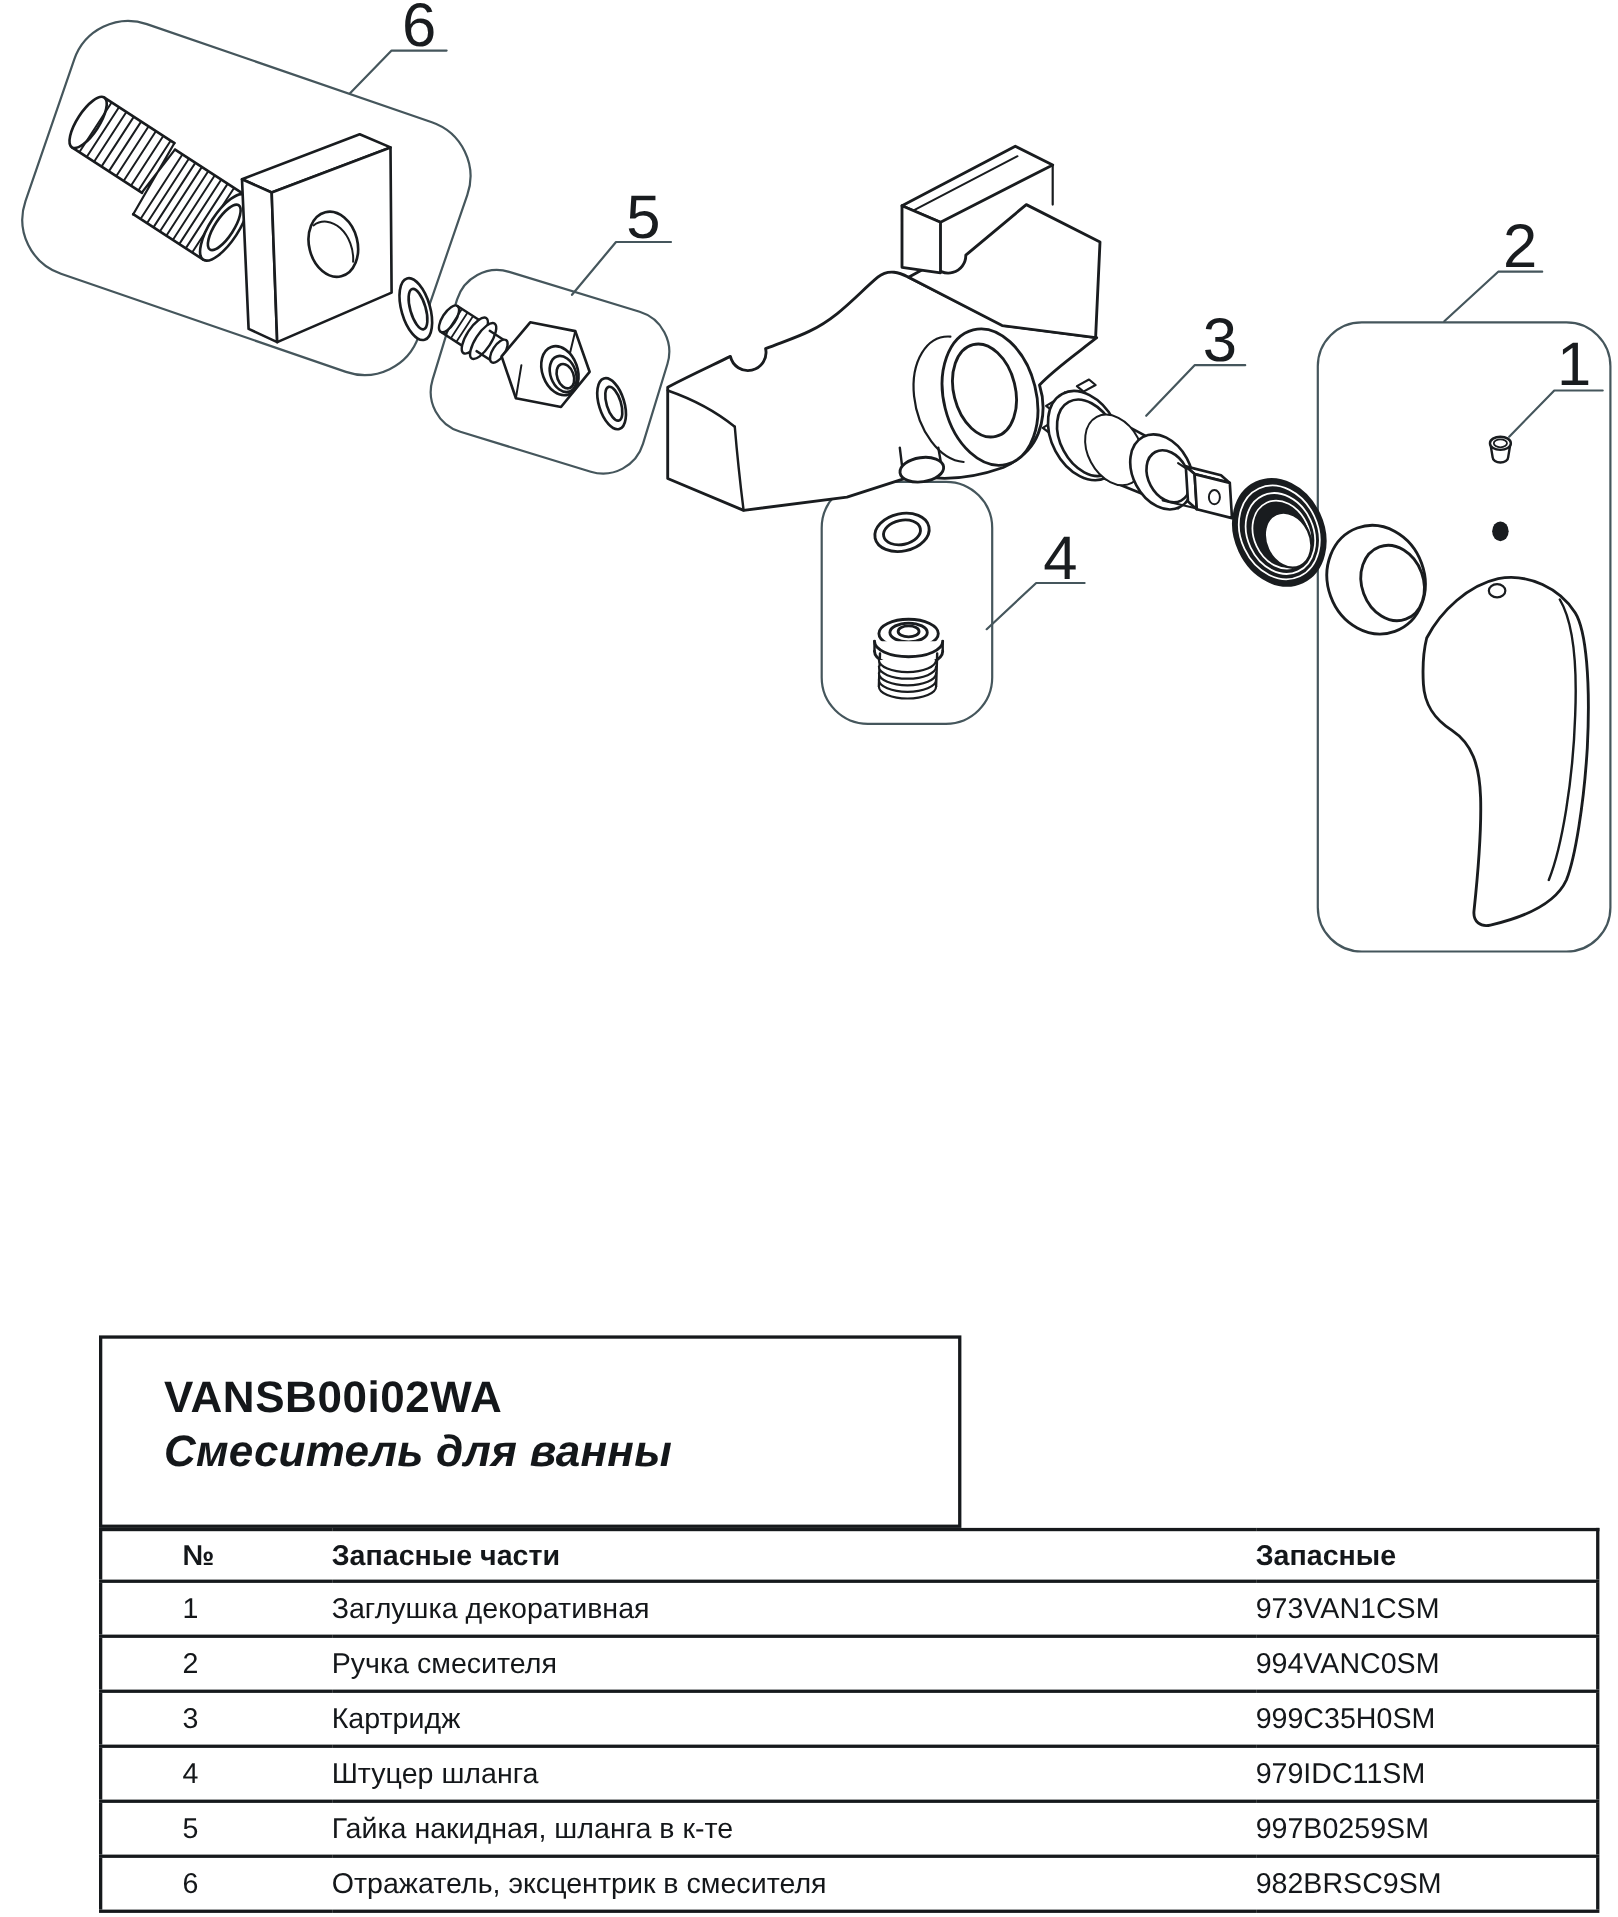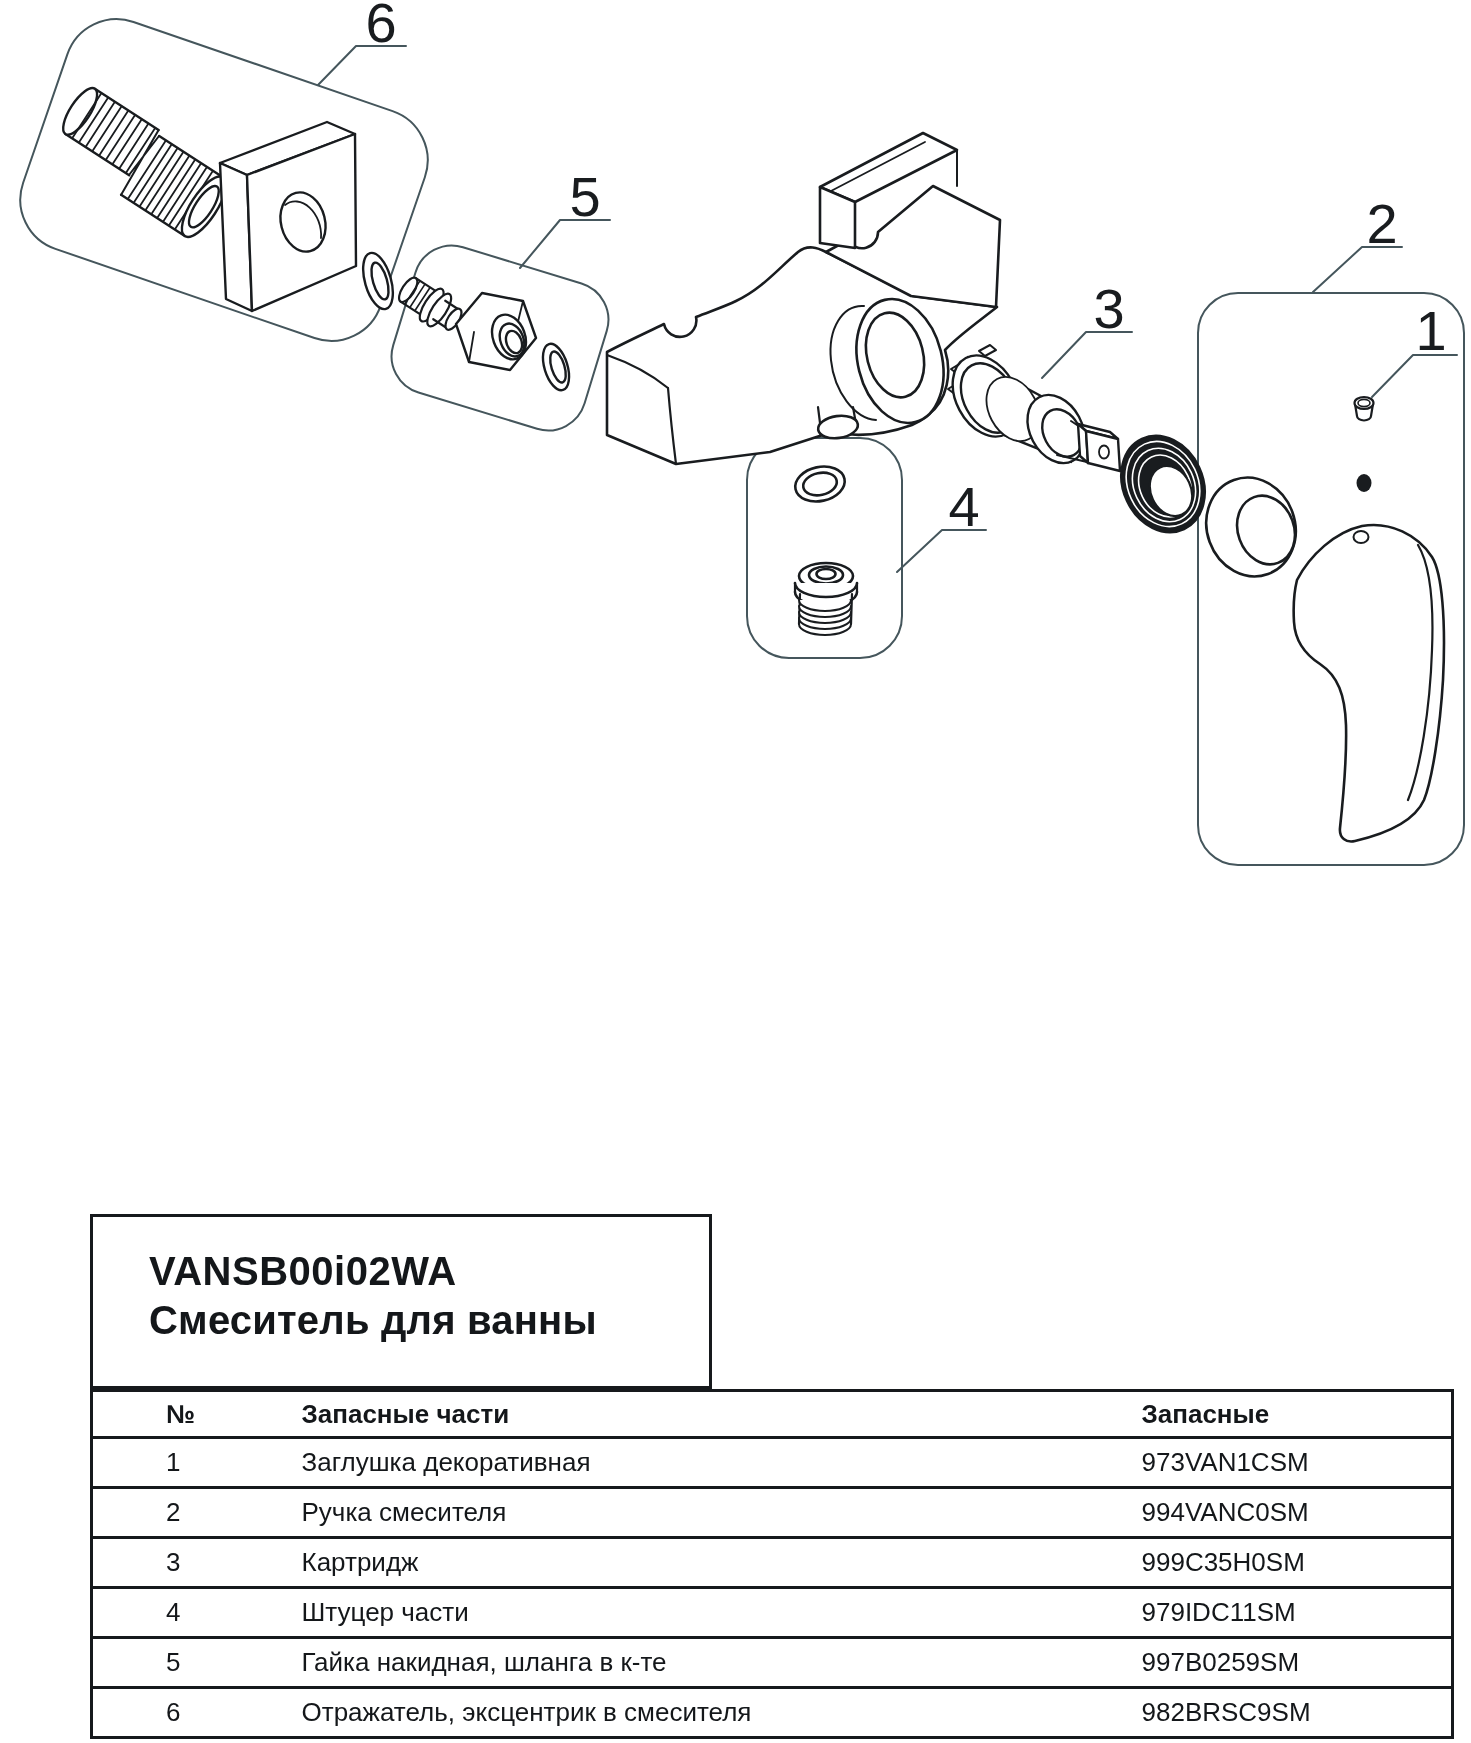--- a/index.html
+++ b/index.html
@@ -1,23 +1,23 @@
 <!DOCTYPE html>
 <html><head>
 <meta charset="utf-8">
 <style>
   html,body{margin:0;padding:0;background:#ffffff;}
   .page{position:relative;width:1471px;height:1743px;background:#ffffff;overflow:hidden;
         font-family:"Liberation Sans", sans-serif;color:#14171a;}
   .diagram-svg{position:absolute;left:0;top:0;}
   
-  .title-box{position:absolute;left:90px;top:1214px;width:622px;height:175px;
+  .title-box{position:absolute;left:90px;top:1214px;width:784px;height:175px;
              border:3px solid #16191c;box-sizing:border-box;padding:30px 0 0 56px;}
   .title-box .model{font-size:40px;font-weight:600;line-height:49px;letter-spacing:0.5px;}
-  .title-box .product{font-size:40px;font-weight:600;line-height:49px;letter-spacing:0.2px;}
+  .title-box .product{font-size:40px;font-weight:600;line-height:49px;letter-spacing:0.2px;font-style:italic;}
   
   .parts-table{position:absolute;left:90px;top:1389px;width:1364px;
                border-collapse:collapse;table-layout:fixed;}
   .parts-table th,.parts-table td{border-bottom:3px solid #16191c;padding:0;margin:0;
                font-size:26px;text-align:left;vertical-align:middle;white-space:nowrap;}
   .parts-table{border:3px solid #16191c;}
   .parts-table thead th{font-weight:700;height:44px;}
   .parts-table tbody td{font-weight:400;height:47px;}
   .col-num{padding-left:73px !important;}
   svg text{font-family:"Liberation Sans", sans-serif;}
@@ -239,21 +239,21 @@
         <td>Ручка смесителя</td>
         <td>994VANC0SM</td>
       </tr>
       <tr>
         <td class="col-num">3</td>
         <td>Картридж</td>
         <td>999C35H0SM</td>
       </tr>
       <tr>
         <td class="col-num">4</td>
-        <td>Штуцер части</td>
+        <td>Штуцер шланга</td>
         <td>979IDC11SM</td>
       </tr>
       <tr>
         <td class="col-num">5</td>
         <td>Гайка накидная, шланга в к-те</td>
         <td>997B0259SM</td>
       </tr>
       <tr>
         <td class="col-num">6</td>
         <td>Отражатель, эксцентрик в смесителя</td>

